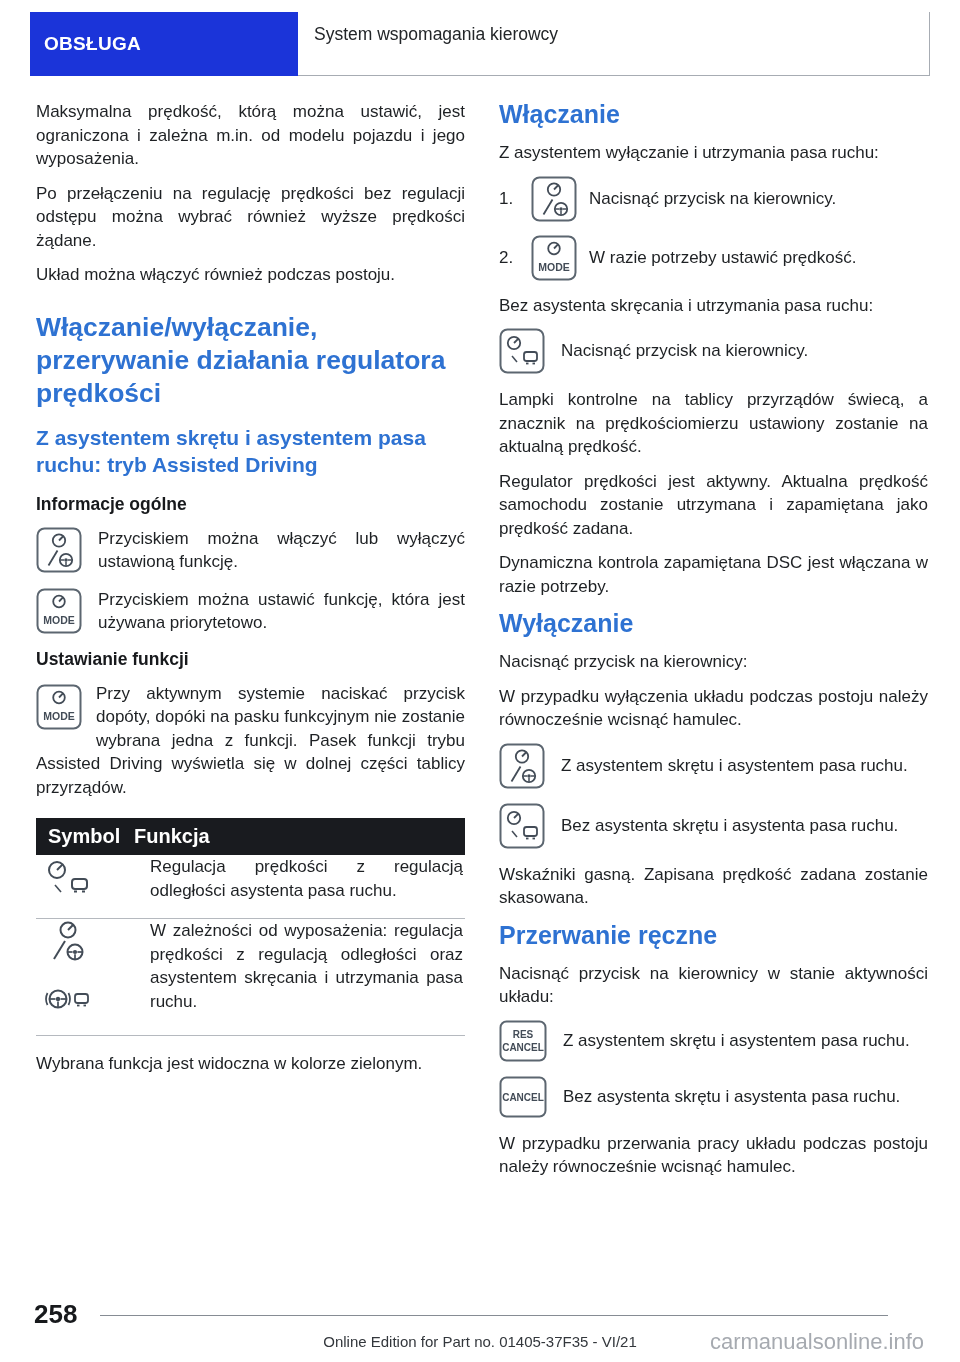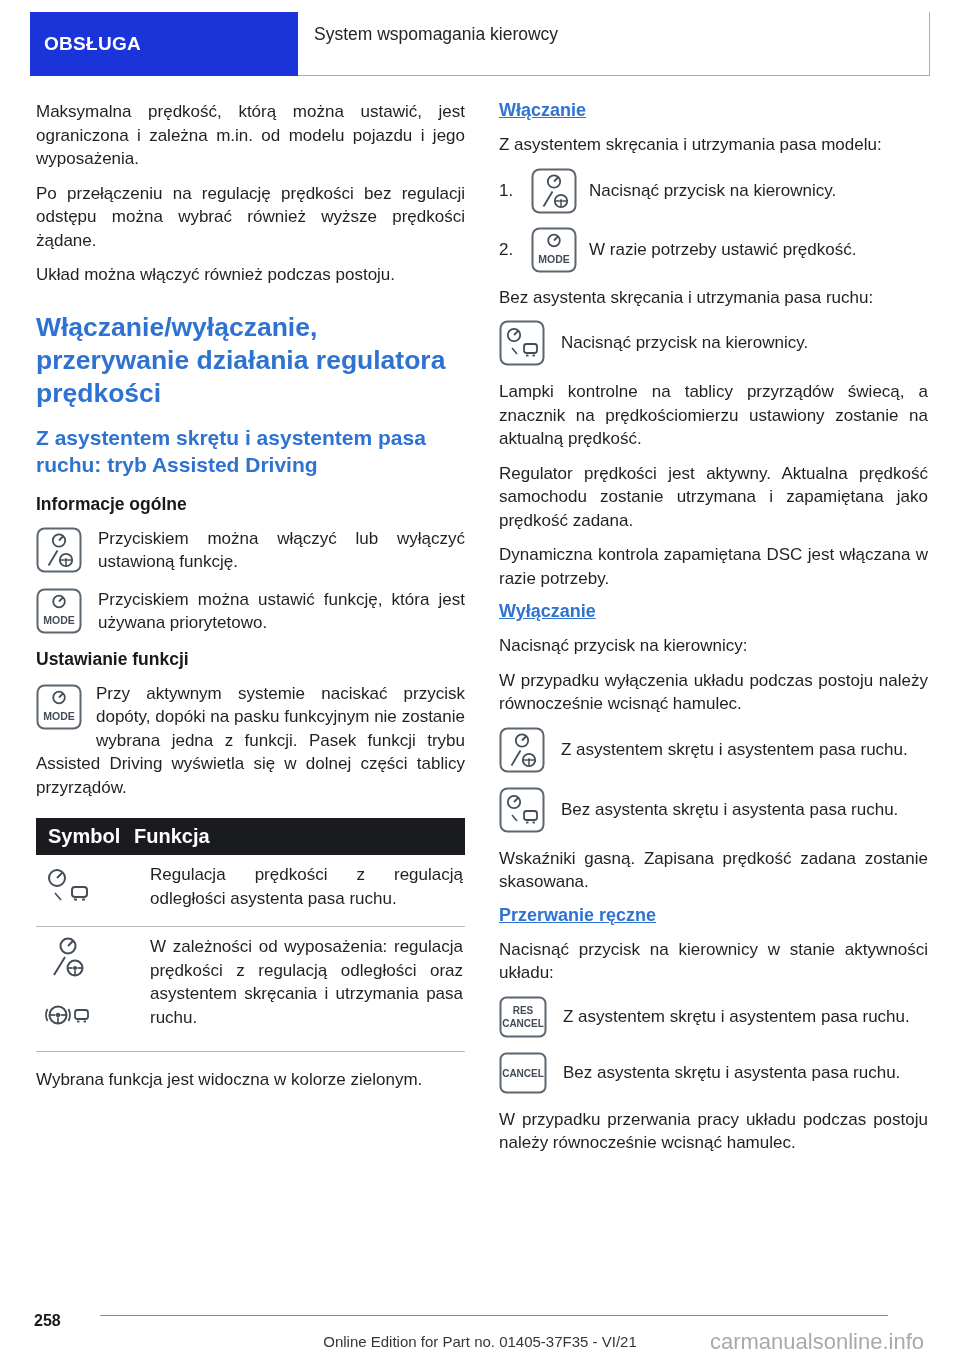--- a/index.html
+++ b/index.html
@@ -18,40 +18,40 @@
     flex:1; border-bottom:1.5px solid #a7acb3; border-right:1.5px solid #a7acb3;
     padding:12px 0 0 16px; font-size:17.5px; color:#232629;
   }
   
   .columns { position:absolute; top:100px; left:36px; right:32px; display:flex; gap:34px; }
   .col { flex:1; min-width:0; }
   p.body { font-size:17px; line-height:23.5px; margin:0 0 11px; text-align:justify; }
   .h-main { color:#2e72d2; font-size:26.5px; line-height:33px; font-weight:bold; margin:24px 0 14px; }
   .h-sub  { color:#2e72d2; font-size:21px;  line-height:27px; font-weight:bold; margin:0 0 16px; }
   .h-bold { font-size:17.5px; font-weight:bold; margin:14px 0 12px; color:#17191c; }
-  .h-sec  { color:#2e72d2; font-size:18px; font-weight:bold; margin:10px 0 12px;text-decoration:underline; }
+  .h-sec  { color:#2e72d2; font-size:25px; font-weight:bold; margin:10px 0 12px; }
   
   .icon-row { display:flex; gap:16px; margin:0 0 14px; align-items:flex-start; }
   .icon-row.center { align-items:center; }
   .icon-row .txt { flex:1; font-size:17px; line-height:23.5px; text-align:justify; }
   .float-icon { float:left; margin:2px 14px 4px 0; }
   .clearfix::after { content:""; display:block; clear:both; }
   .step { display:flex; align-items:center; gap:12px; margin:0 0 13px; }
   .step .num { width:20px; font-size:17px; flex:none; }
   .step .txt { font-size:17px; line-height:23.5px; }
   .ic { flex:none; display:block; }
   
   .func-table { margin:8px 0 16px; }
   .t-head { display:flex; background:#191b1f; color:#fff; font-weight:bold; font-size:20px; padding:7px 12px; gap:10px; }
   .t-head .c1 { width:76px; flex:none; }
-  .t-row { display:flex; border-bottom:1px solid #b5b9bf; padding:8px 0 16px 6px; gap:24px; align-items:flex-start; }
+  .t-row { display:flex; border-bottom:1px solid #b5b9bf; padding:0 0 16px 6px; gap:24px; align-items:flex-start; }
   .t-row .sym { width:84px; flex:none; display:flex; flex-direction:column; gap:16px; align-items:flex-start; }
   .t-row .fn { flex:1; font-size:17px; line-height:23.5px; text-align:justify; padding-right:2px; }
   
-  .page-number { position:absolute; left:34px; bottom:32px; font-size:16px; font-weight:bold; color:#17191c; }
+  .page-number { position:absolute; left:34px; bottom:32px; font-size:26px; font-weight:bold; color:#17191c; }
   .footer-rule { position:absolute; left:100px; right:72px; bottom:46px; border-top:1.5px solid #868c94; }
   .edition { position:absolute; left:0; right:0; bottom:12px; text-align:center; font-size:15px; color:#33373c; }
   .watermark { position:absolute; right:36px; bottom:7px; font-size:22px; color:#a6aab0; }
 </style>
 </head>
 <body>
 
 <div class="page">
 
   <div class="header">
@@ -161,21 +161,21 @@
           <div class="fn">W zależności od wyposażenia: regulacja prędkości z regulacją odległości oraz asystentem skręcania i utrzymania pasa ruchu.</div>
         </div>
       </div>
 
       <p class="body">Wybrana funkcja jest widoczna w kolorze zielonym.</p>
     </div>
 
     <div class="col">
 
       <div class="h-sec" style="margin-top:0;">Włączanie</div>
-      <p class="body">Z asystentem skręcania i utrzymania pasa modelu:</p>
+      <p class="body">Z asystentem wyłączanie i utrzymania pasa ruchu:</p>
 
       <div class="step">
         <span class="num">1.</span>
         <svg class="ic" width="46" height="46" viewBox="0 0 46 46">
           <rect x="1.5" y="1.5" width="43" height="43" rx="7" fill="none" stroke="#5c6670" stroke-width="2"></rect>
           <circle cx="23" cy="13.5" r="6.2" fill="none" stroke="#434c57" stroke-width="1.8"></circle>
           <line x1="23" y1="13.5" x2="27.4" y2="9" stroke="#434c57" stroke-width="1.8"></line>
           <line x1="12.5" y1="38.5" x2="21.5" y2="23.5" stroke="#434c57" stroke-width="1.8"></line>
           <circle cx="30" cy="33" r="6.2" fill="none" stroke="#434c57" stroke-width="1.8"></circle>
           <circle cx="30" cy="33" r="1.8" fill="#434c57"></circle>

